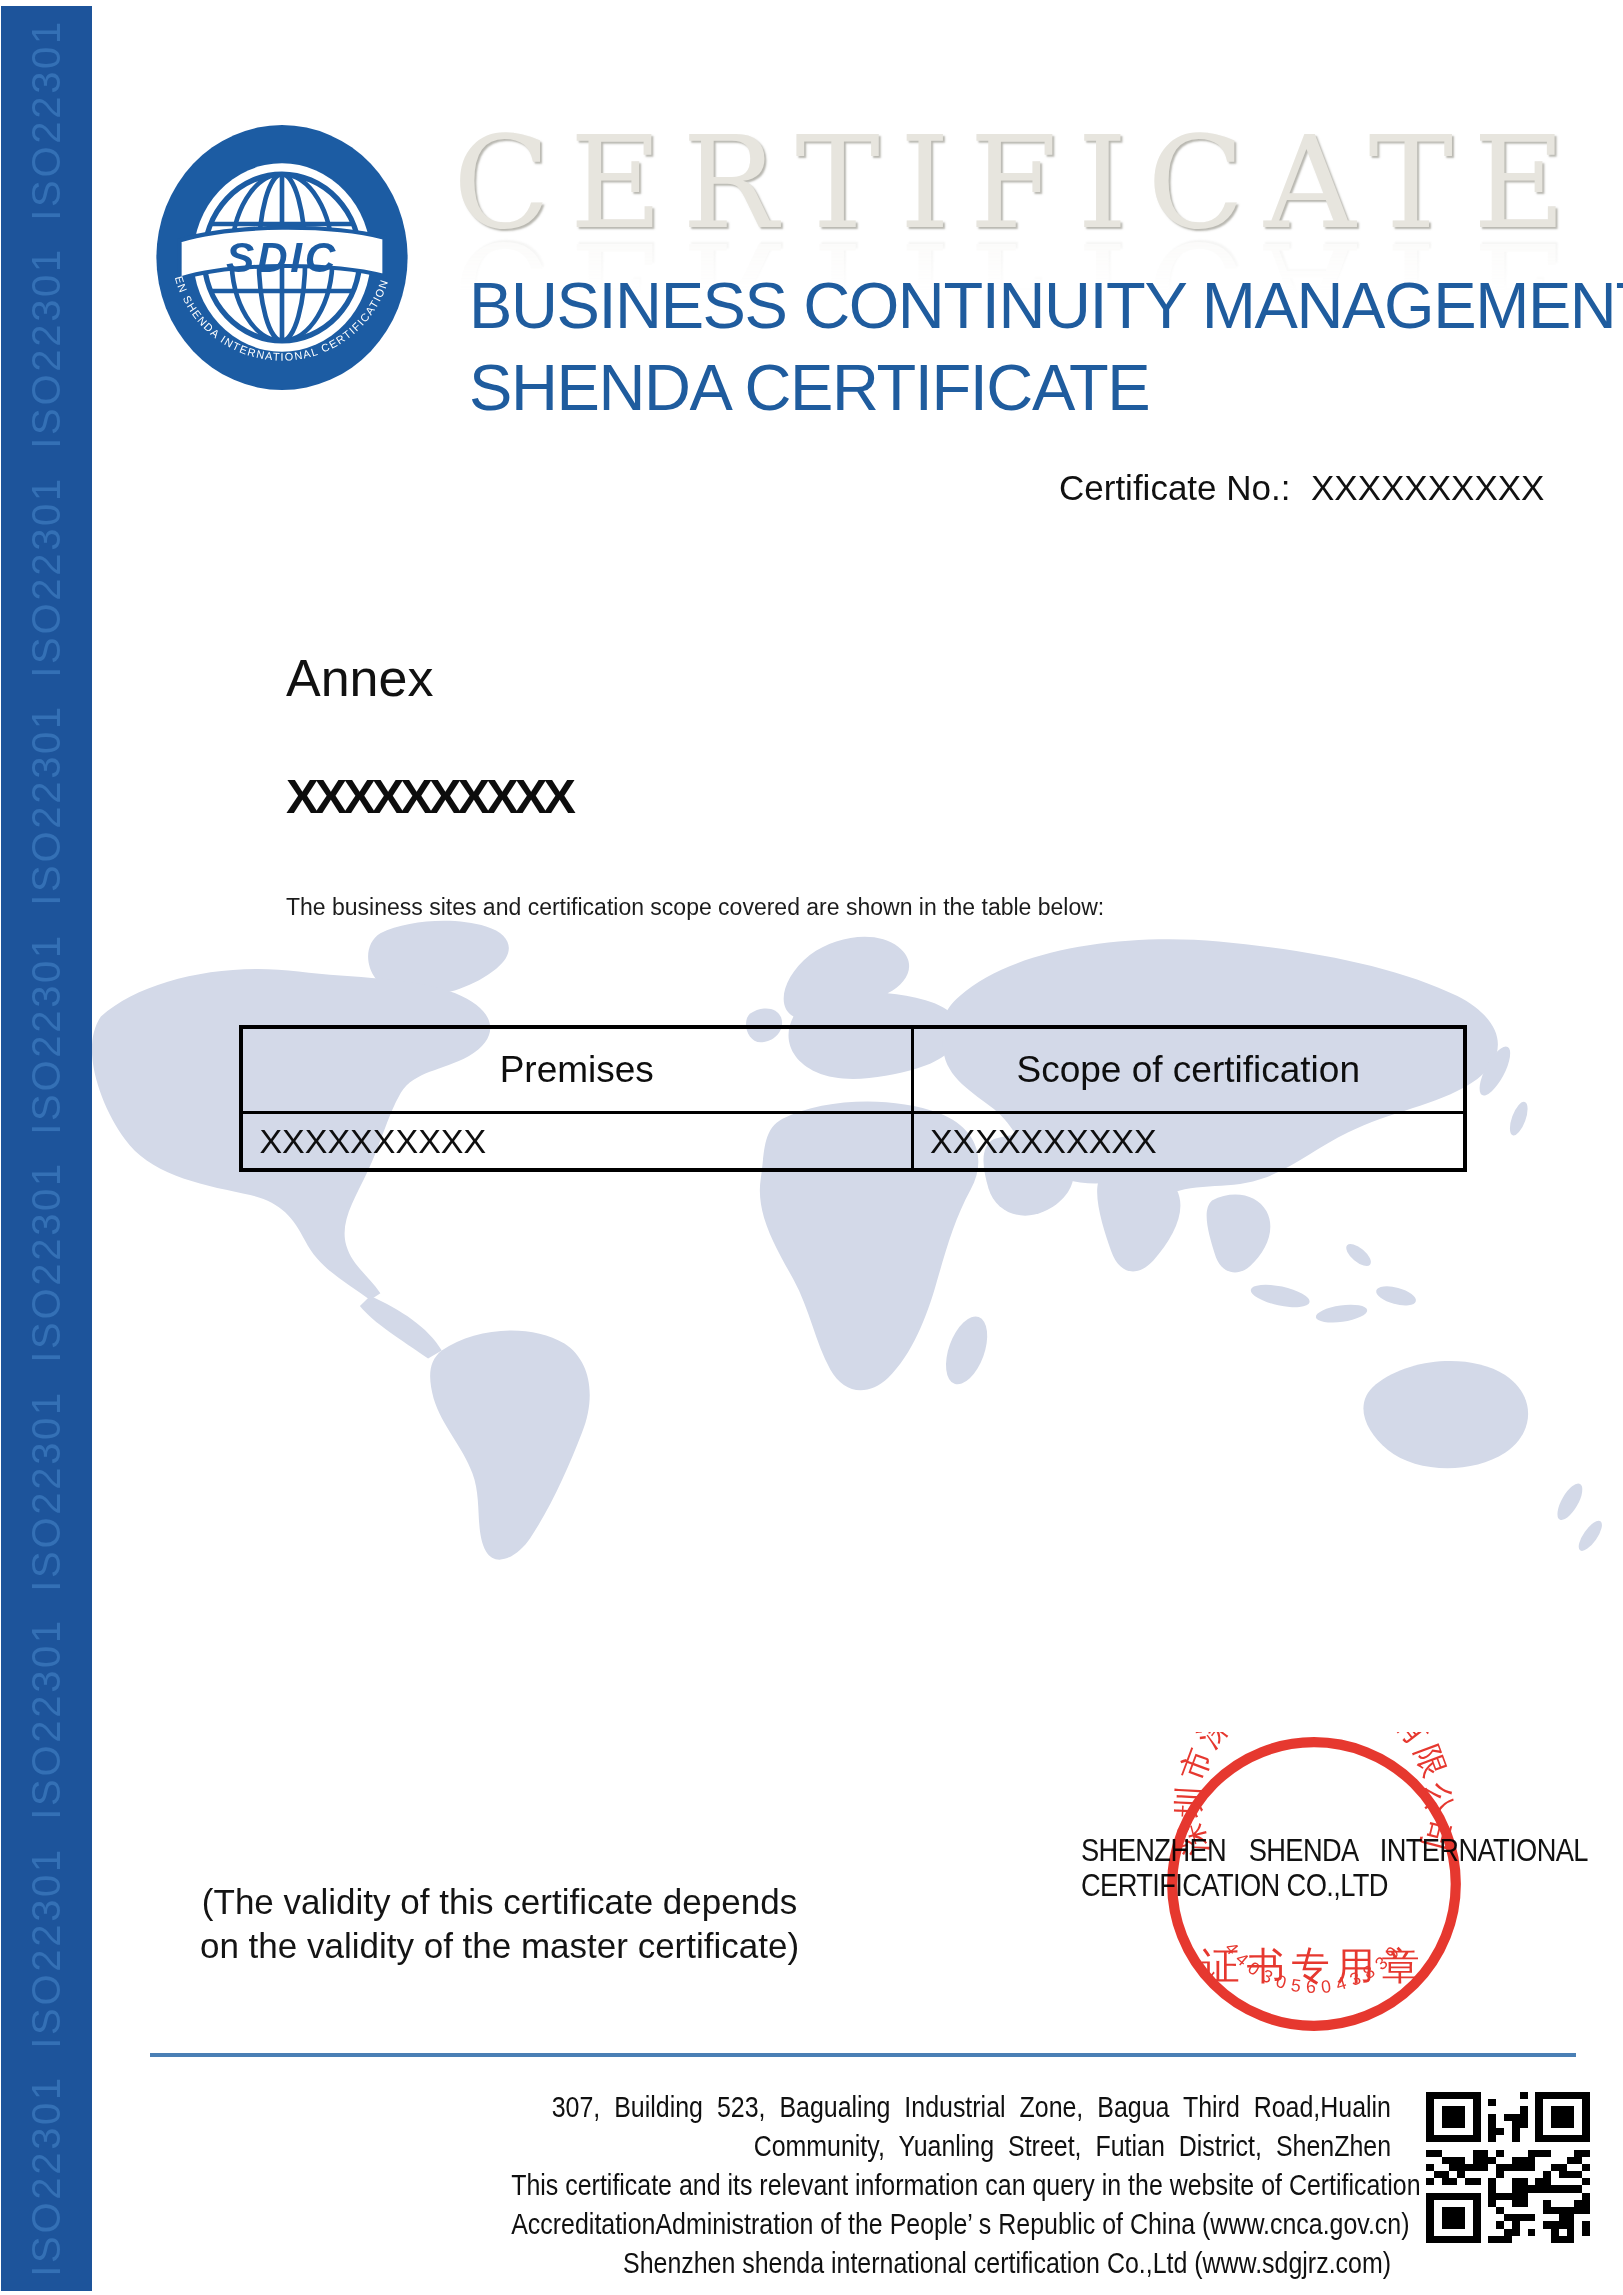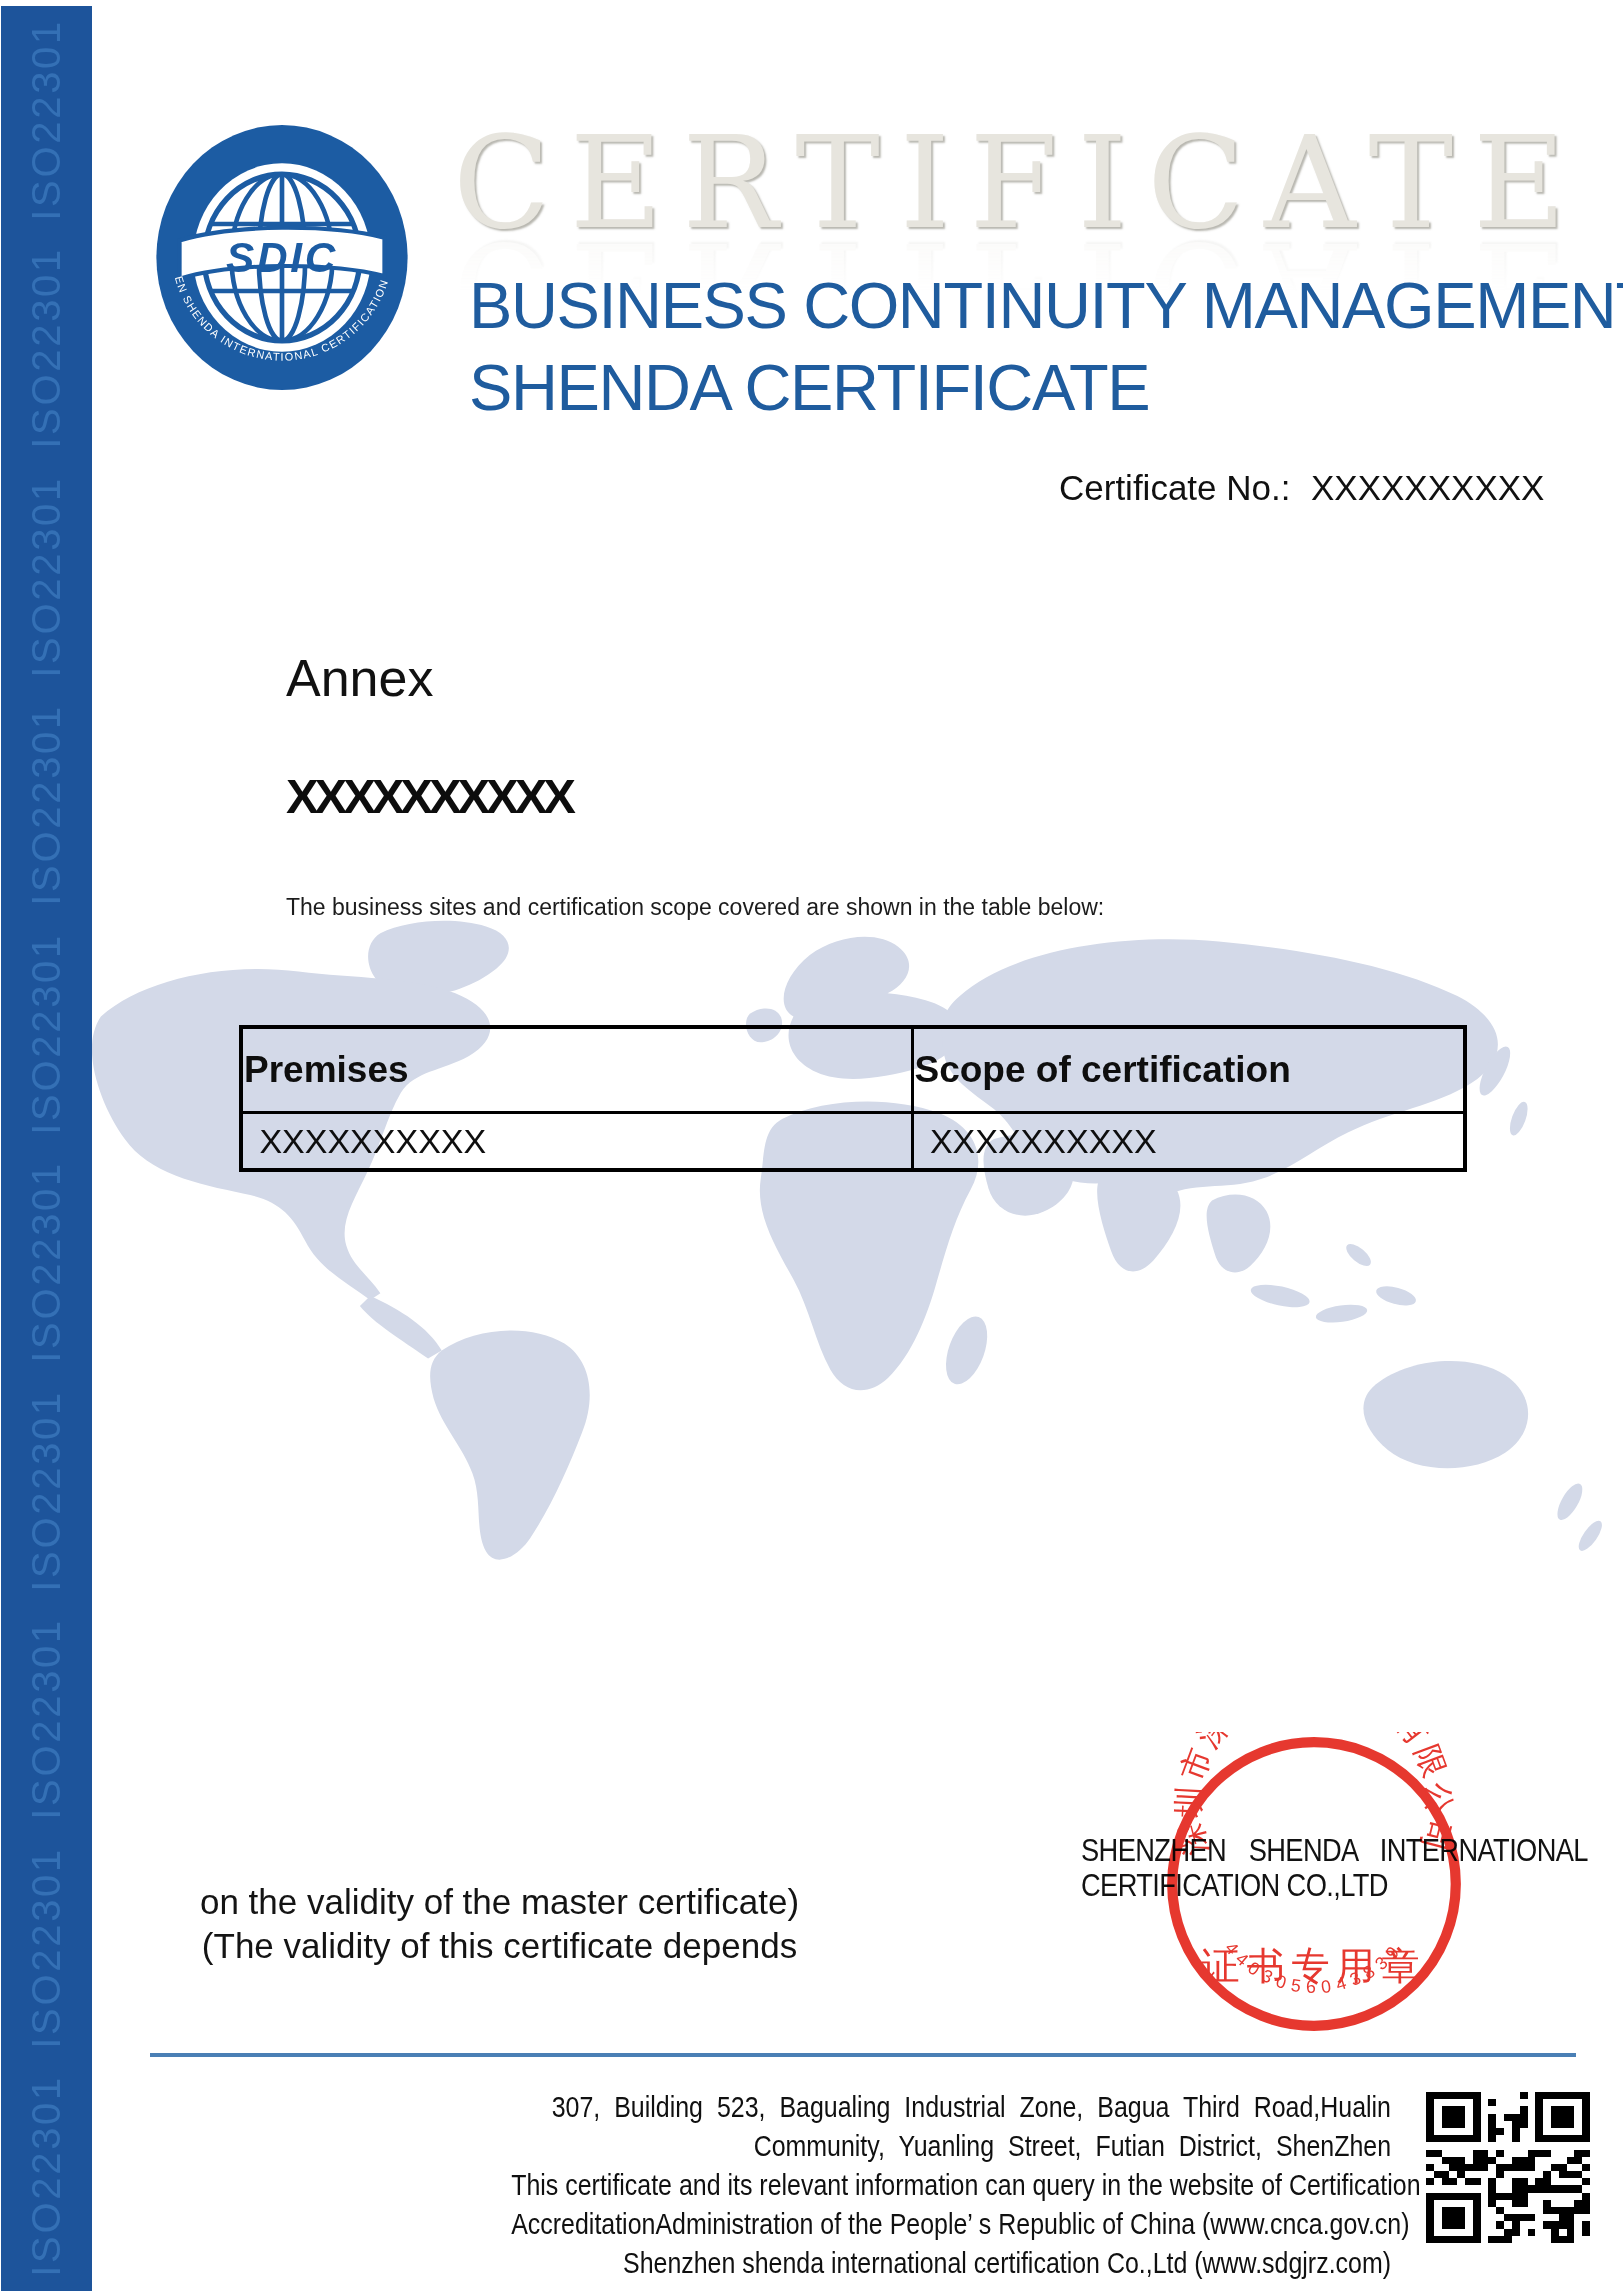--- a/index.html
+++ b/index.html
@@ -51,21 +51,21 @@
   
   .world-map{left:60px;top:914px;z-index:0;}
 
   
   .scope-table{
     left:239px;top:1025px;width:1228px;z-index:2;
     border:4.1px solid #000;border-collapse:collapse;table-layout:fixed;
     background:transparent;
   }
   .scope-table th,.scope-table td{border:3.4px solid #000;background:transparent;}
-  .scope-table th{height:80px;font-size:37px;font-weight:700;text-align:left;vertical-align:middle;color:#0e0e0e;}
+  .scope-table th{height:80px;font-size:37px;font-weight:400;text-align:center;vertical-align:middle;color:#0e0e0e;}
   .scope-table td{height:52px;font-size:34px;padding-left:16.4px;text-align:left;vertical-align:middle;color:#0e0e0e;}
   .scope-table col.c1{width:671px;}
 
   
   .stamp{left:1162px;top:1732px;z-index:4;mix-blend-mode:multiply;opacity:.93;}
 
   .issuer{
     left:1081px;top:1833px;width:535px;z-index:2;color:#121212;
     font-size:31px;line-height:35px;letter-spacing:-0.7px;
     transform:scaleX(.88);transform-origin:left top;white-space:nowrap;
@@ -227,22 +227,22 @@
   <text font-size="46" fill="#e4281f" letter-spacing="5" font-family="Liberation Sans, sans-serif">
     <textPath href="#sealTopArc" startOffset="50%" text-anchor="middle">深圳市深大国际认证有限公司</textPath>
   </text>
   <text x="223" y="362" text-anchor="middle" font-size="56" letter-spacing="10" fill="#e4281f" font-family="Liberation Sans, sans-serif">证书专用章</text>
   <text font-size="26" fill="#e4281f" letter-spacing="9" font-family="Liberation Sans, sans-serif">
     <textPath href="#sealBottomArc" startOffset="50%" text-anchor="middle">4403056043839</textPath>
   </text>
 </svg>
 
 <div class="abs validity">
+  <div>(The validity of this certificate depends</div>
   <div>on the validity of the master certificate)</div>
-  <div>(The validity of this certificate depends</div>
 </div>
 
 <div class="abs divider"></div>
 
 <div class="abs footer">
   <div class="addr">307, Building 523, Bagualing Industrial Zone, Bagua Third Road,Hualin</div>
   <div class="addr">Community, Yuanling Street, Futian District, ShenZhen</div>
   <div>This certificate and its relevant information can query in the website of Certification and</div>
   <div>AccreditationAdministration of the People’ s Republic of China (www.cnca.gov.cn)</div>
   <div>Shenzhen shenda international certification Co.,Ltd (www.sdgjrz.com)</div>

